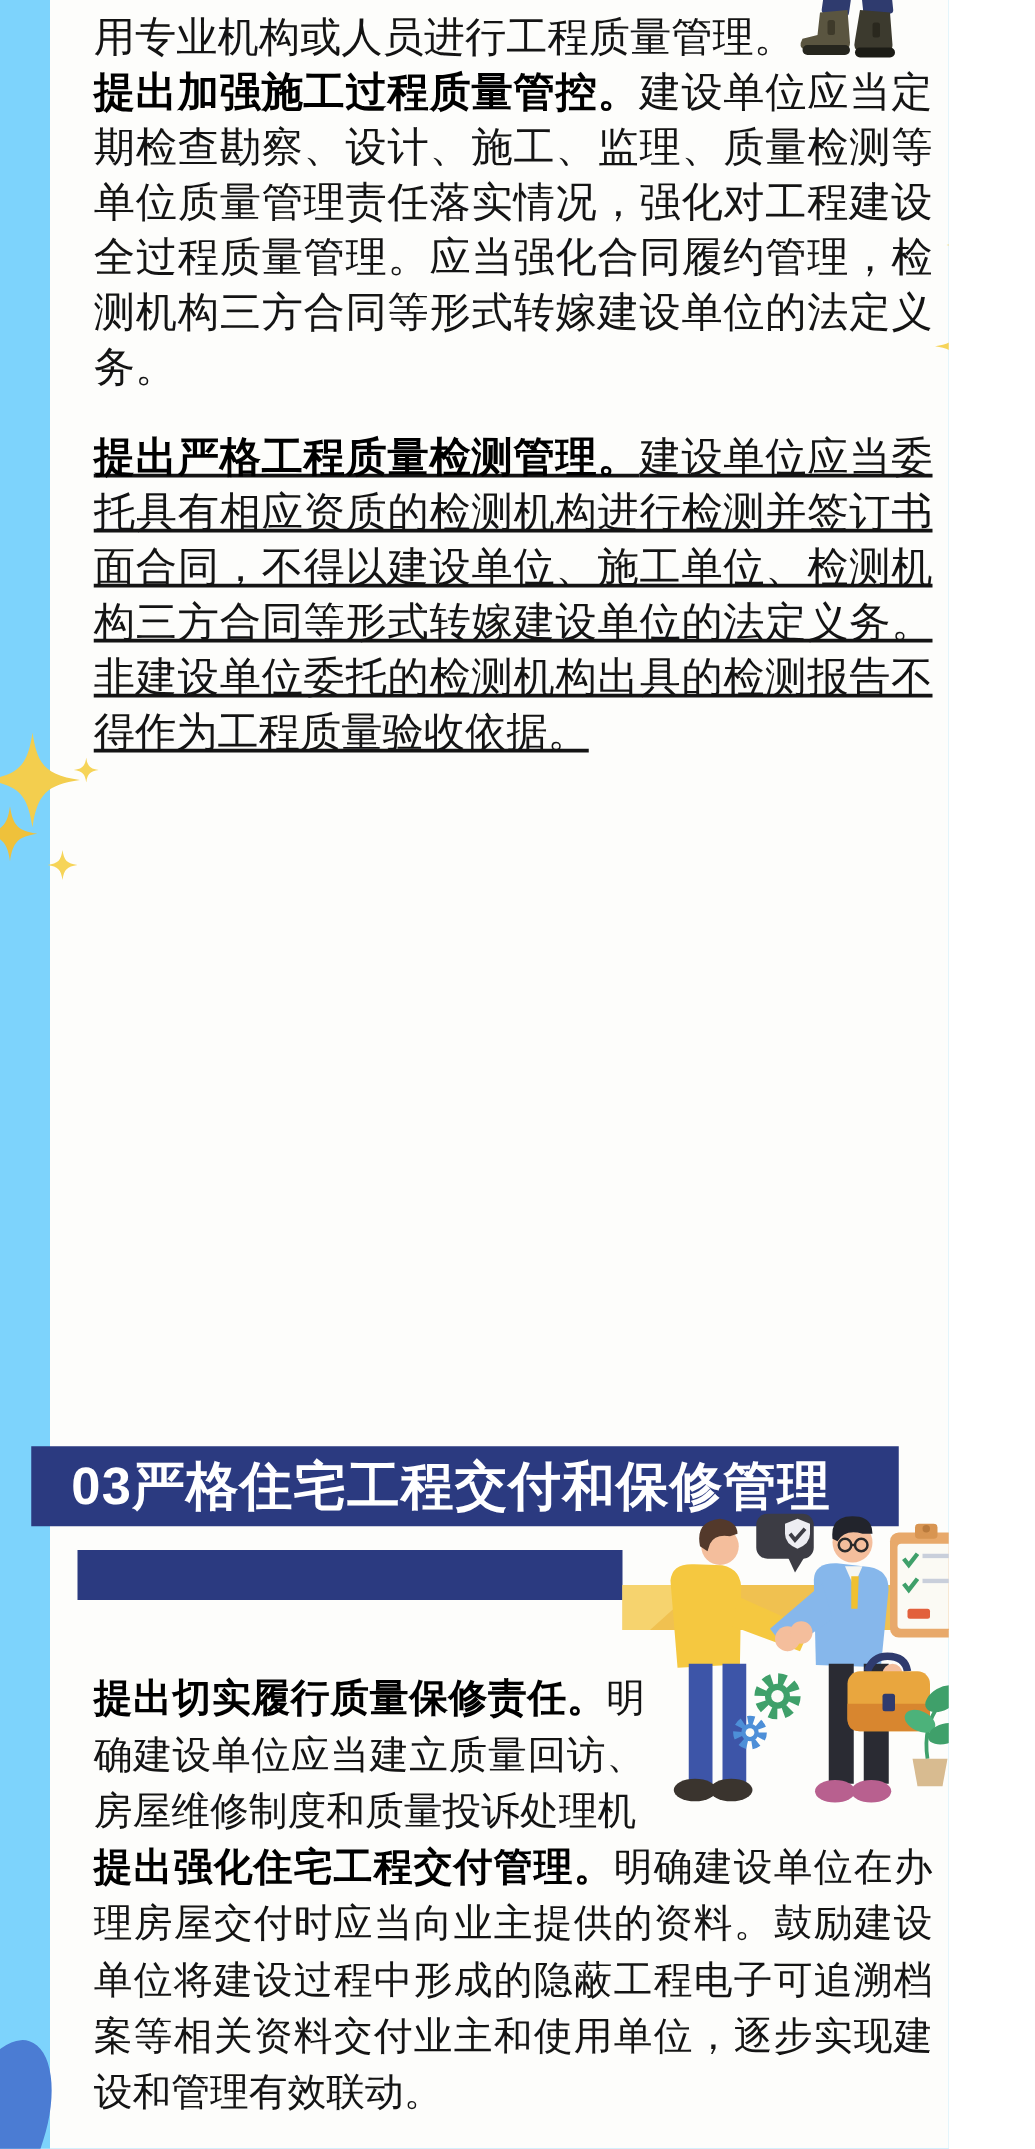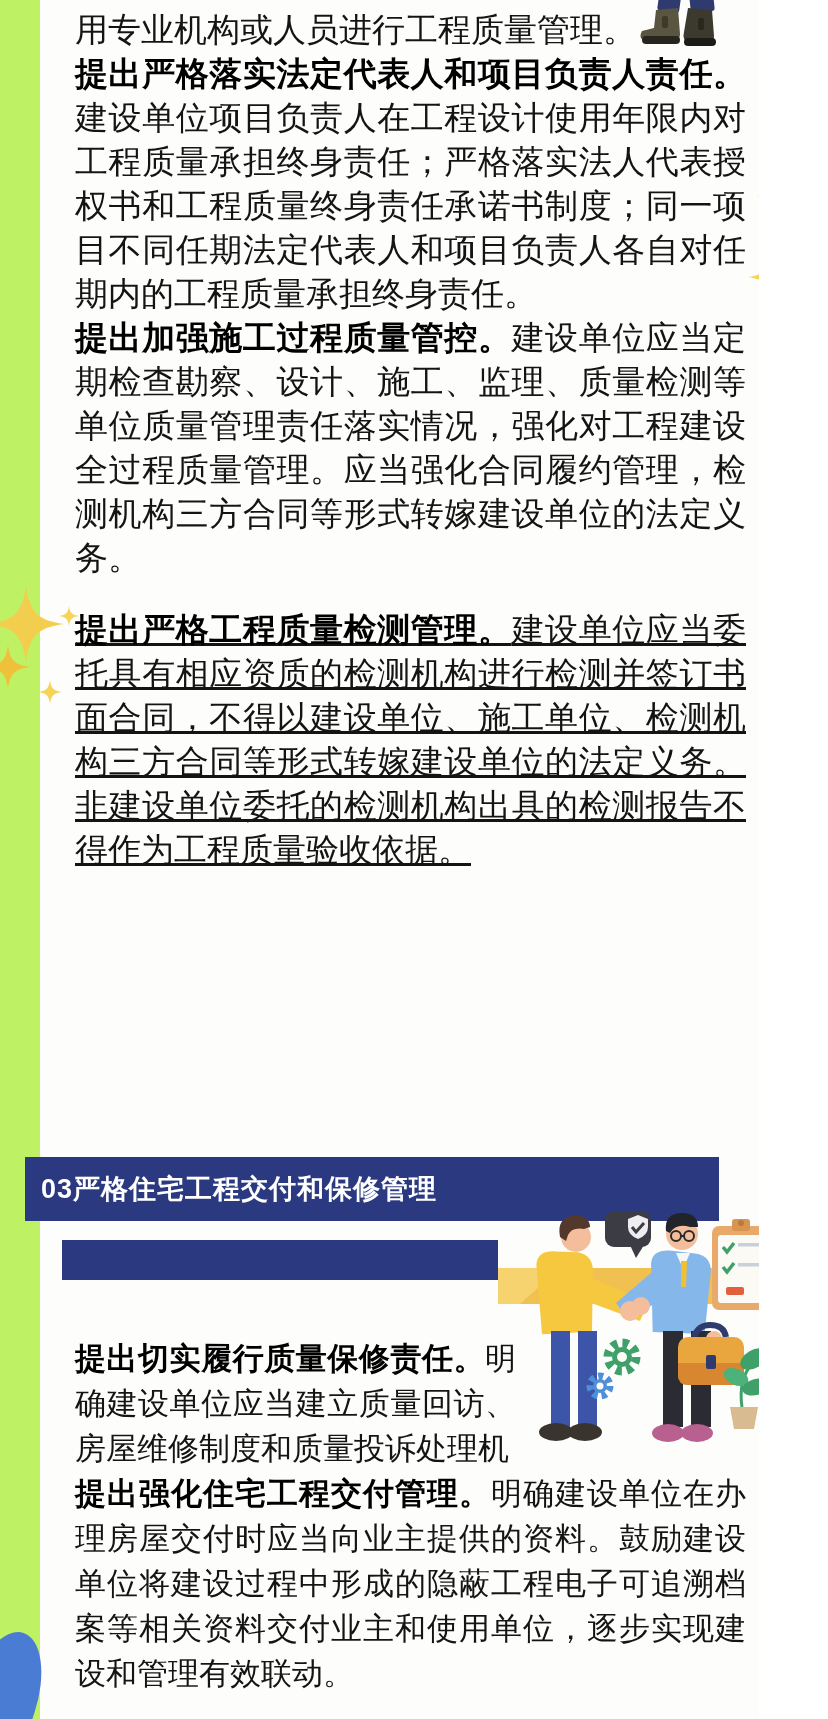--- a/index.html
+++ b/index.html
@@ -1,30 +1,30 @@
 <!DOCTYPE html>
 <html><head>
 <meta charset="utf-8">
 <style>
   html,body{margin:0;padding:0;}
   body{font-family:"Liberation Sans","DejaVu Sans",sans-serif;}
-  .page{position:relative;width:759px;height:1719px;overflow:hidden;background:#bef264;}
+  .page{position:relative;width:759px;height:1719px;overflow:hidden;background:#7dd3fc;}
   .card{position:absolute;left:40px;top:0;width:748px;height:1719px;background:#fdfdfb;}
   
   .text-block{position:absolute;color:#141414;
     text-align:justify;text-justify:inter-character;line-break:strict;word-break:normal;}
   .tb-top{left:75px;top:8px;width:671px;font-size:33px;line-height:44px;}
   .tb-bottom{left:75px;top:1336px;width:671px;font-size:31px;line-height:45px;}
   .text-block p{margin:0;}
   .tb-top p.gap{margin-top:28px;text-decoration:underline;}
   .lead{font-weight:900;color:#000;}
   .float-spacer{float:right;width:230px;height:92px;}
   
   .banner{position:absolute;left:25px;top:1157px;width:694px;height:64px;background:#2B3A80;
-    color:#ffffff;font-weight:900;font-size:27px;line-height:64px;padding-left:16px;box-sizing:border-box;
+    color:#ffffff;font-weight:900;font-size:42px;line-height:64px;padding-left:32px;box-sizing:border-box;
     letter-spacing:1px;white-space:nowrap;}
   
   .navy-bar{position:absolute;left:62px;top:1240px;width:436px;height:40px;background:#2B3A80;}
   
   .sparkle{position:absolute;}
   
   .corner-shape{position:absolute;left:-30px;top:1630px;width:70px;height:120px;background:#4B7CD3;
     border-radius:50% 50% 0 0 / 60% 60% 0 0;transform:rotate(18deg);}
   .illu{position:absolute;left:490px;top:1145px;width:300px;height:300px;}
   .boots{position:absolute;left:638px;top:0;width:92px;height:50px;}
@@ -65,21 +65,20 @@
   </svg>
   <svg class="sparkle" style="left:-14px;top:645px;width:44px;height:44px;" viewBox="0 0 100 100">
     <path d="M50 0 C55 35 65 45 100 50 C65 55 55 65 50 100 C45 65 35 55 0 50 C35 45 45 35 50 0" fill="#EFC13B"></path>
   </svg>
   <svg class="sparkle" style="left:38px;top:680px;width:24px;height:24px;" viewBox="0 0 100 100">
     <path d="M50 0 C55 35 65 45 100 50 C65 55 55 65 50 100 C45 65 35 55 0 50 C35 45 45 35 50 0" fill="#F6D458"></path>
   </svg>
 
   <div class="text-block tb-top">
     <p><span>用专业机构或人员进行工程质量管理。</span></p>
-    <p><span class="lead">提出严格落实法定代表人和项目负责人责任。</span><span>建设单位项目负责人在工程设计使用年限内对工程质量承担终身责任；严格落实法人代表授权书和工程质量终身责任承诺书制度；同一项目不同任期法定代表人和项目负责人各自对任期内的工程质量承担终身责任。</span></p>
     <p><span class="lead">提出加强施工过程质量管控。</span><span>建设单位应当定期检查勘察、设计、施工、监理、质量检测等单位质量管理责任落实情况，强化对工程建设全过程质量管理。应当强化合同履约管理，检测机构三方合同等形式转嫁建设单位的法定义务。</span></p>
     <p class="gap"><span class="lead">提出严格工程质量检测管理。</span><span>建设单位应当委托具有相应资质的检测机构进行检测并签订书面合同，不得以建设单位、施工单位、检测机构三方合同等形式转嫁建设单位的法定义务。非建设单位委托的检测机构出具的检测报告不得作为工程质量验收依据。</span></p>
   </div>
 
   <div class="banner">
     <span>03严格住宅工程交付和保修管理</span>
   </div>
 
   <div class="navy-bar"></div>
 

